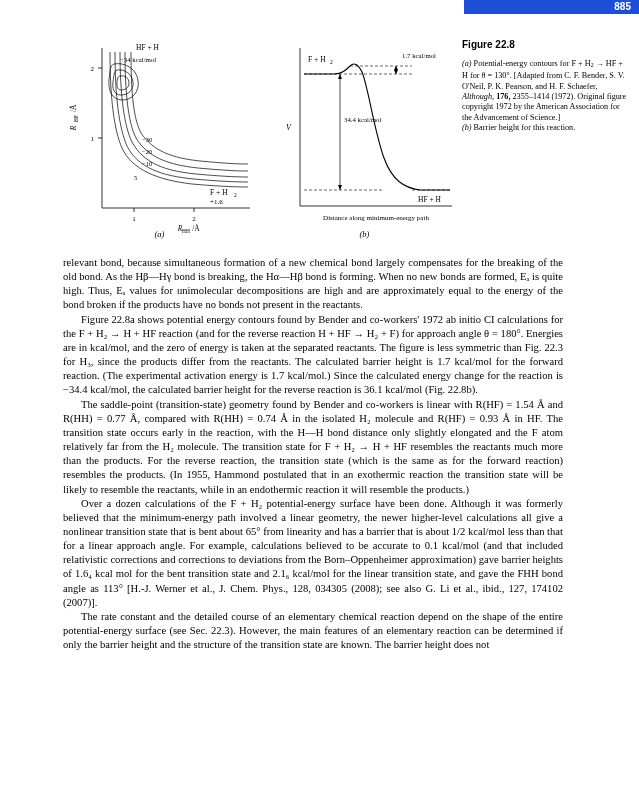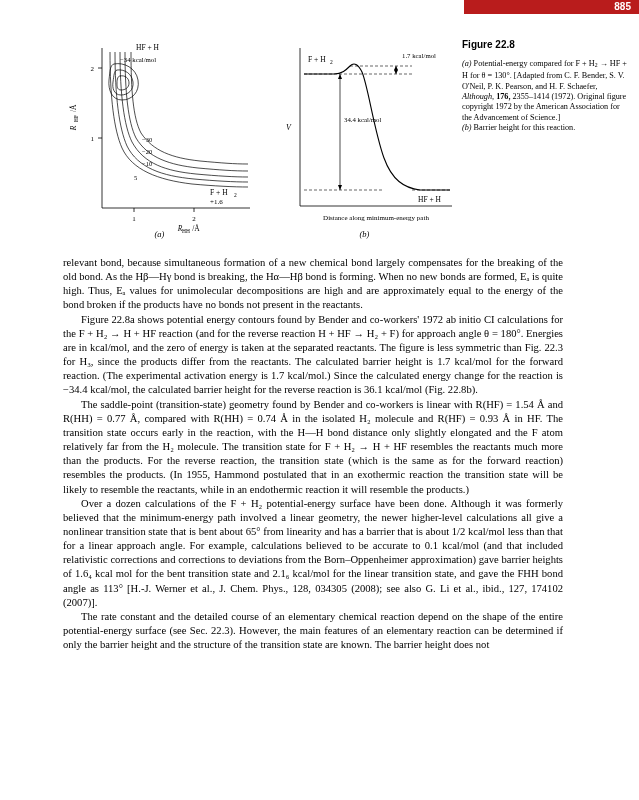--- a/index.html
+++ b/index.html
@@ -23,21 +23,21 @@
     left: 0;
     width: 639px;
     height: 30px;
   }
   .header-bar {
     position: absolute;
     right: 0;
     top: 0;
     width: 175px;
     height: 14px;
-    background: #b91c1c;
+    background: #1d4ed8;
   }
   .page-number {
     position: absolute;
     right: 8px;
     top: 0px;
     color: #fff;
     font-family: "Liberation Sans", sans-serif;
     font-size: 10px;
     font-weight: bold;
     line-height: 14px;
@@ -212,21 +212,21 @@
       <text x="146" y="164" font-family="Liberation Serif, serif" font-size="7.5">HF + H</text>
       <text x="14" y="92" font-family="Liberation Serif, serif" font-size="8" font-style="italic">V</text>
       <text x="104" y="182" font-family="Liberation Serif, serif" font-size="7" text-anchor="middle">Distance along minimum-energy path</text>
     </svg>
     <div class="panel-label">(b)</div>
   </div>
 
   <div class="caption-col">
     <div class="caption-title">Figure 22.8</div>
     <div class="caption-body">
-      <i>(a)</i><span> Potential-energy compared for F + H</span><sub>2</sub><span> → HF + H for θ = 130°. [Adapted from C. F. Bender, S. V. O'Neil, P. K. Pearson, and H. F. Schaefer, </span><i>Although,</i><b> 176,</b><span> 2355–1414 (1972). Original figure copyright 1972 by the American Association for the Advancement of Science.]</span>
+      <i>(a)</i><span> Potential-energy contours for F + H</span><sub>2</sub><span> → HF + H for θ = 130°. [Adapted from C. F. Bender, S. V. O'Neil, P. K. Pearson, and H. F. Schaefer, </span><i>Although,</i><b> 176,</b><span> 2355–1414 (1972). Original figure copyright 1972 by the American Association for the Advancement of Science.]</span>
       <br>
       <i>(b)</i><span> Barrier height for this reaction.</span>
     </div>
   </div>
 </div>
 
 <div class="body-text">
   <p class="noindent">relevant bond, because simultaneous formation of a new chemical bond largely compensates for the breaking of the old bond. As the Hβ—Hγ bond is breaking, the Hα—Hβ bond is forming. When no new bonds are formed, Eₐ is quite high. Thus, Eₐ values for unimolecular decompositions are high and are approximately equal to the energy of the bond broken if the products have no bonds not present in the reactants.</p>
   <p>Figure 22.8a shows potential energy contours found by Bender and co-workers' 1972 ab initio CI calculations for the F + H₂ → H + HF reaction (and for the reverse reaction H + HF → H₂ + F) for approach angle θ = 180°. Energies are in kcal/mol, and the zero of energy is taken at the separated reactants. The figure is less symmetric than Fig. 22.3 for H₃, since the products differ from the reactants. The calculated barrier height is 1.7 kcal/mol for the forward reaction. (The experimental activation energy is 1.7 kcal/mol.) Since the calculated energy change for the reaction is −34.4 kcal/mol, the calculated barrier height for the reverse reaction is 36.1 kcal/mol (Fig. 22.8b).</p>
   <p>The saddle-point (transition-state) geometry found by Bender and co-workers is linear with R(HF) = 1.54 Å and R(HH) = 0.77 Å, compared with R(HH) = 0.74 Å in the isolated H₂ molecule and R(HF) = 0.93 Å in HF. The transition state occurs early in the reaction, with the H—H bond distance only slightly elongated and the F atom relatively far from the H₂ molecule. The transition state for F + H₂ → H + HF resembles the reactants much more than the products. For the reverse reaction, the transition state (which is the same as for the forward reaction) resembles the products. (In 1955, Hammond postulated that in an exothermic reaction the transition state will be likely to resemble the reactants, while in an endothermic reaction it will resemble the products.)</p>

